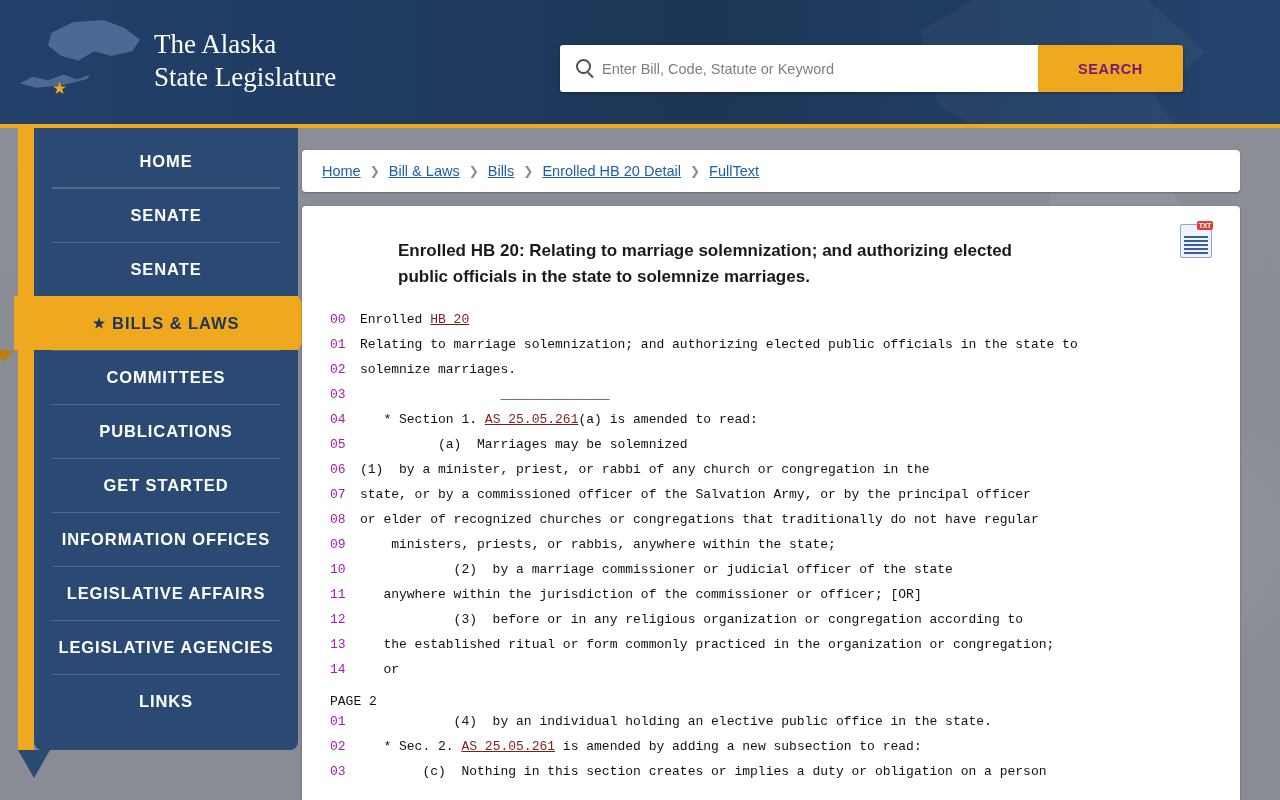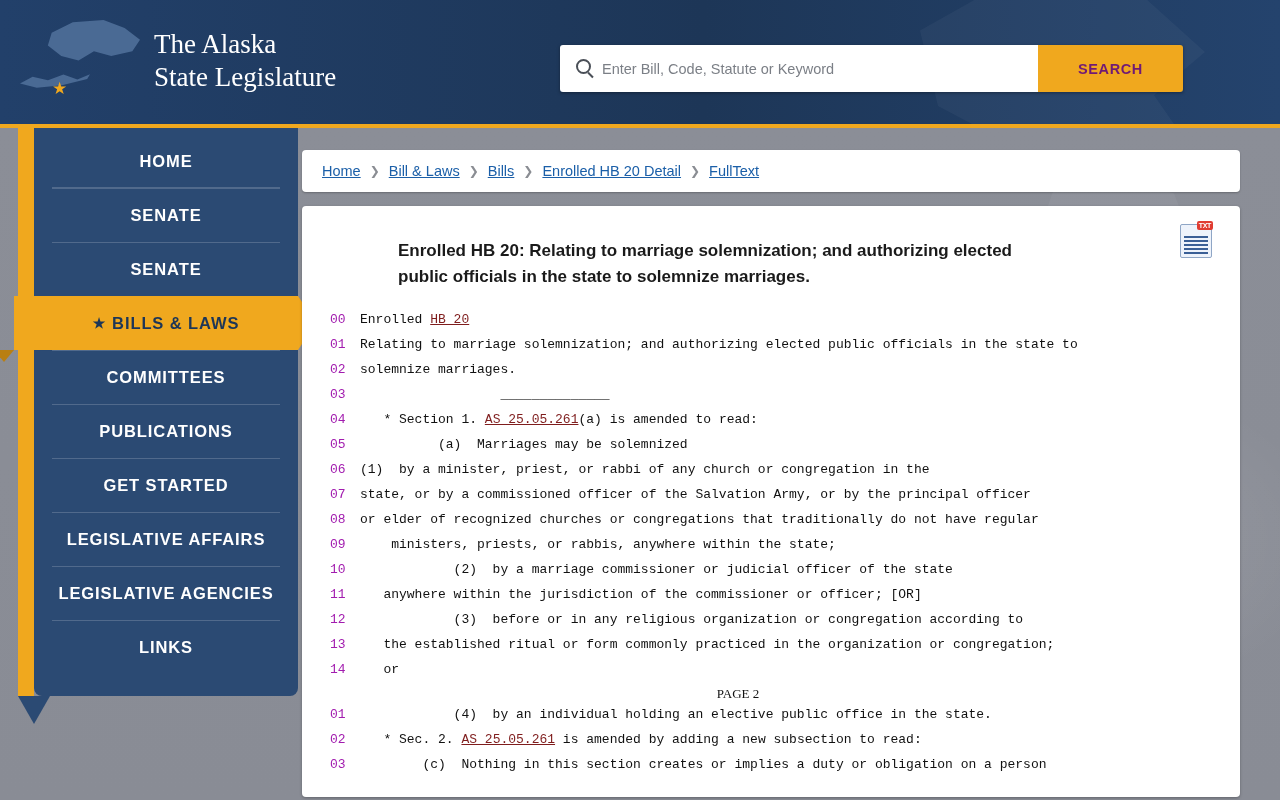--- a/index.html
+++ b/index.html
@@ -291,25 +291,25 @@
     display: inline-block;
     width: 30px;
     color: #a21caf;
   }
   .bill-text a {
     color: #7f1d1d;
     text-decoration: underline;
   }
   .bill-text .u { }
   .page-marker {
-    font-family: Liberation Serif, serif;
+    font-family: Liberation Mono, monospace;
     font-size: 13px;
-    text-align: center;
+    text-align: left;
     padding-right: 66px;
-    margin-top: 4px;
+    margin-top: 12px;
     color: #111;
   }
 </style>
 </head>
 <body>
 
 <div class="bg-map"></div>
 
 <div class="header">
   <div class="shade"></div>
@@ -351,20 +351,23 @@
     <span class="tail"></span>
   </div>
   <div class="nav-item">
       <span>COMMITTEES</span>
     </div>
   <div class="nav-item">
       <span>PUBLICATIONS</span>
     </div>
   <div class="nav-item">
       <span>GET STARTED</span>
+    </div>
+  <div class="nav-item">
+      <span>INFORMATION OFFICES</span>
     </div>
   <div class="nav-item">
       <span>LEGISLATIVE AFFAIRS</span>
     </div>
   <div class="nav-item">
       <span>LEGISLATIVE AGENCIES</span>
     </div>
   <div class="nav-item">
       <span>LINKS</span>
     </div>

